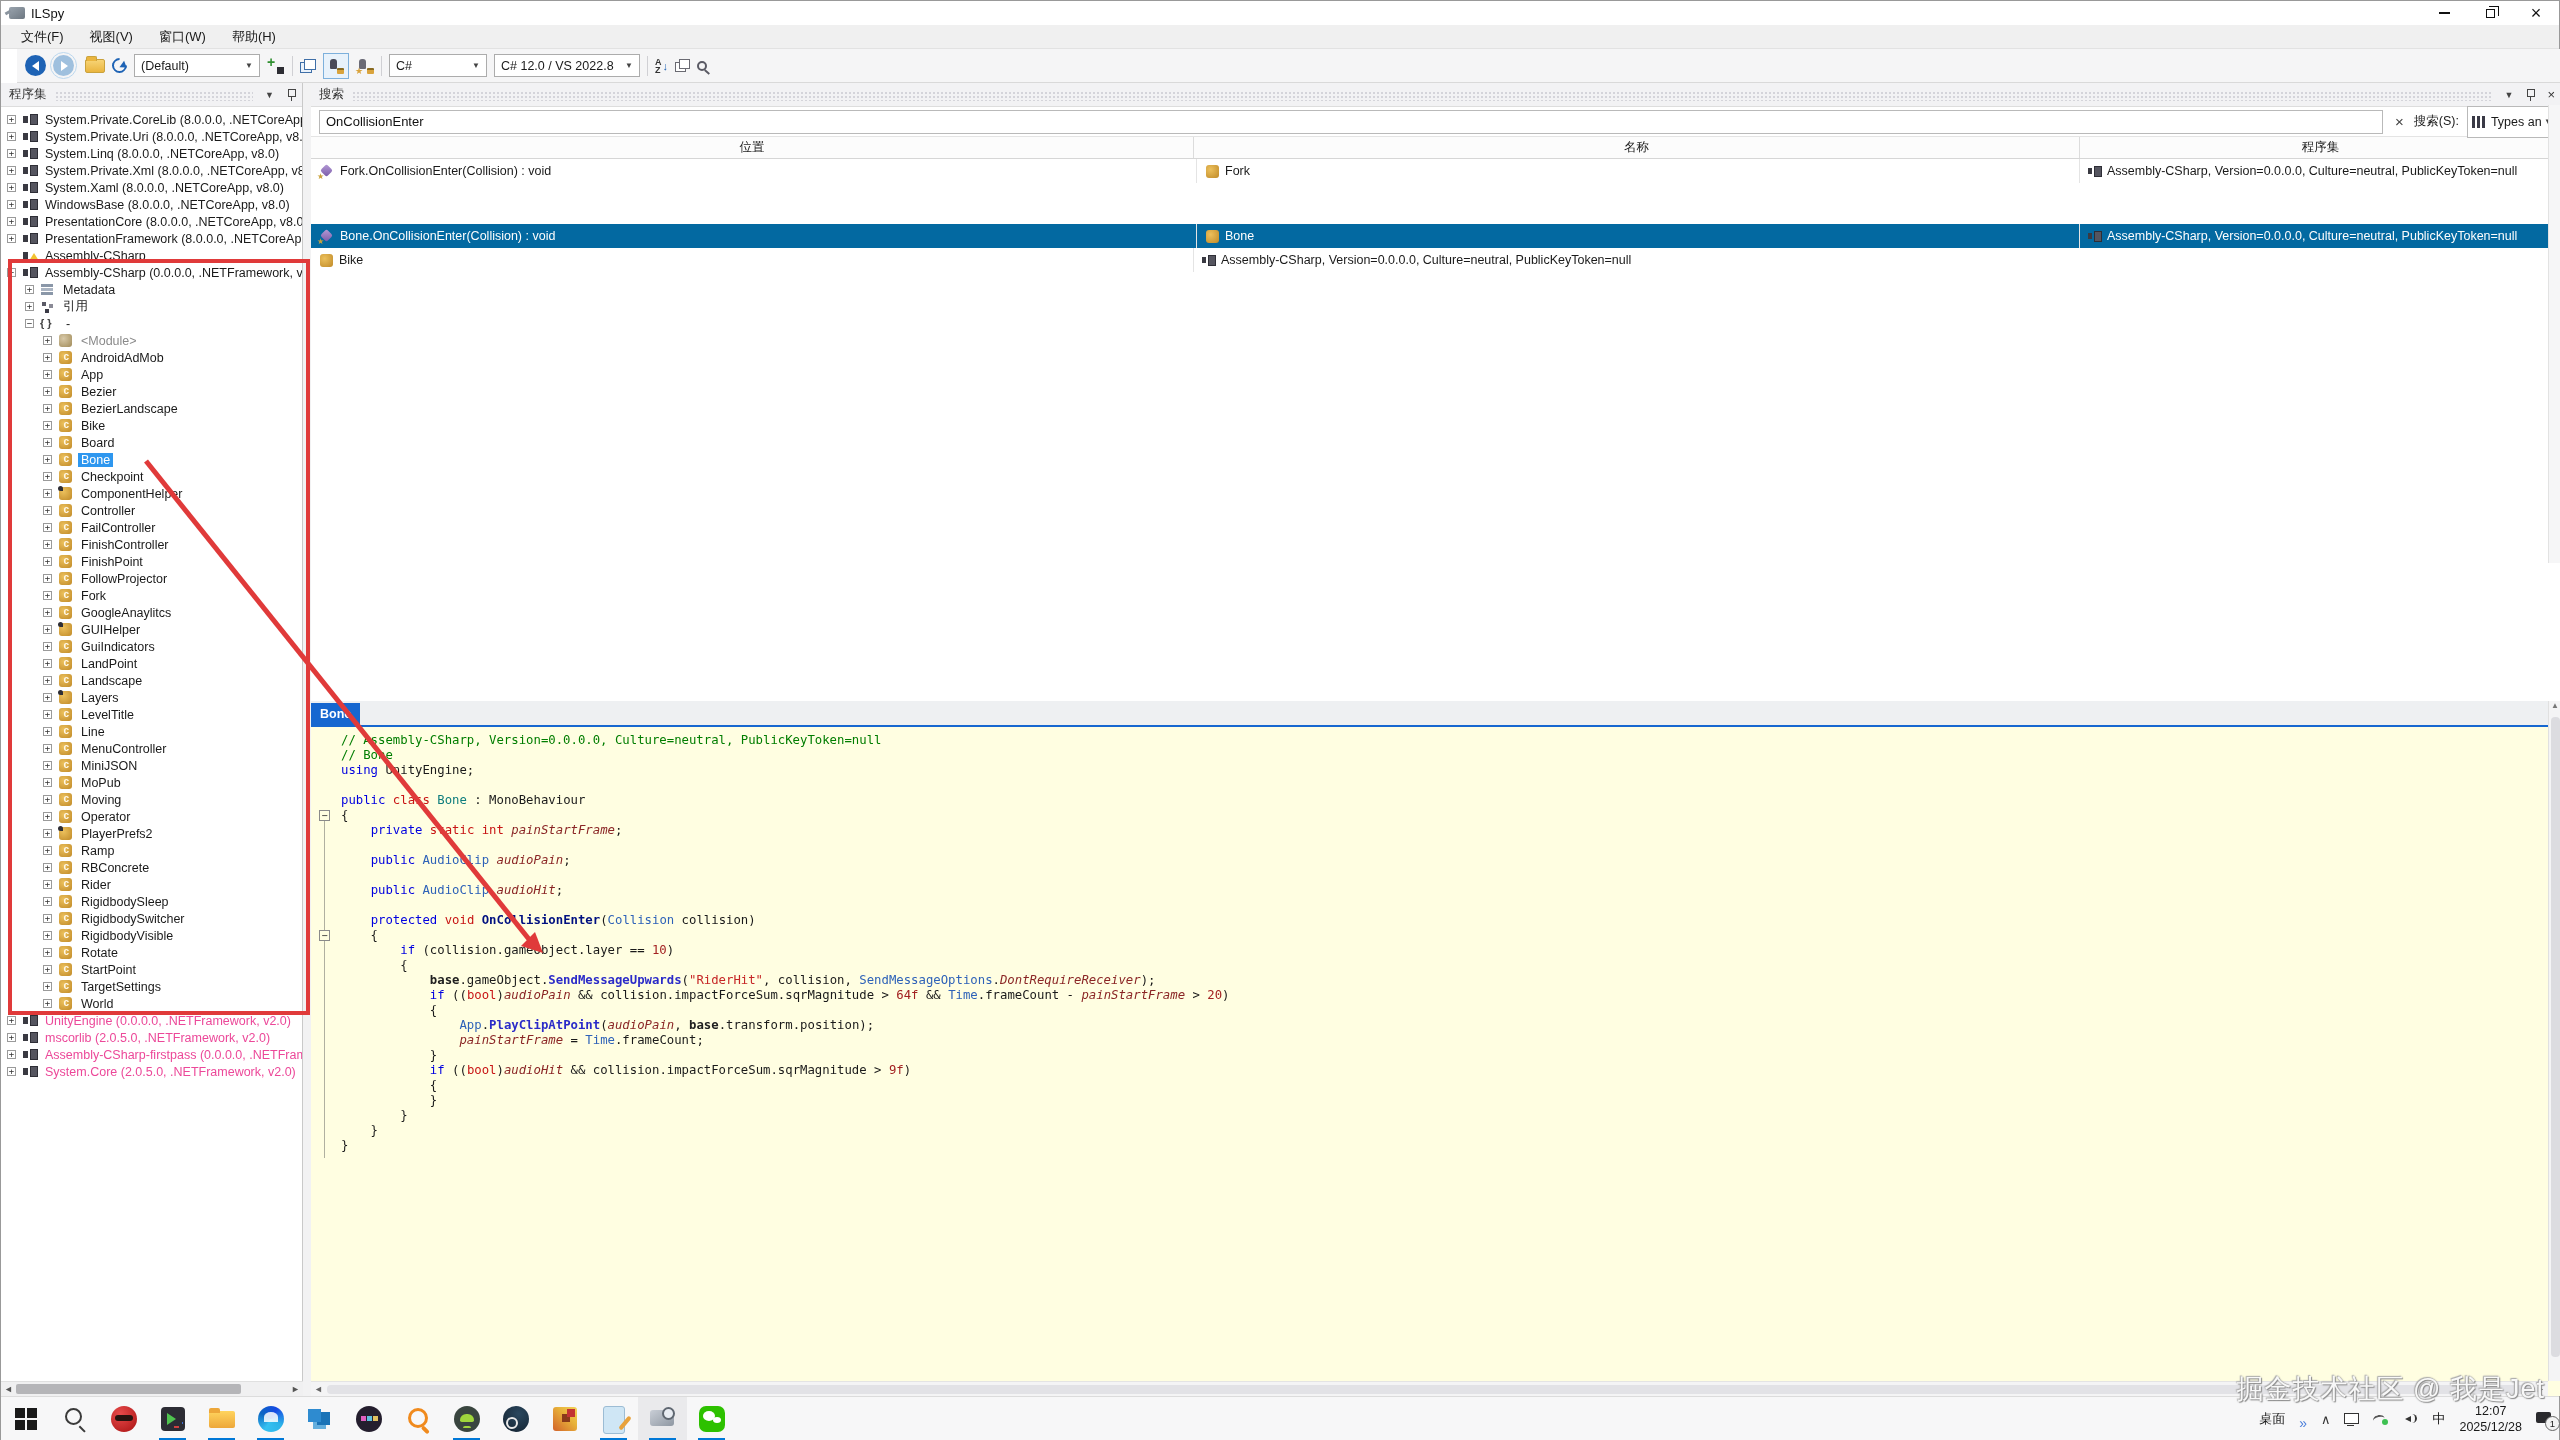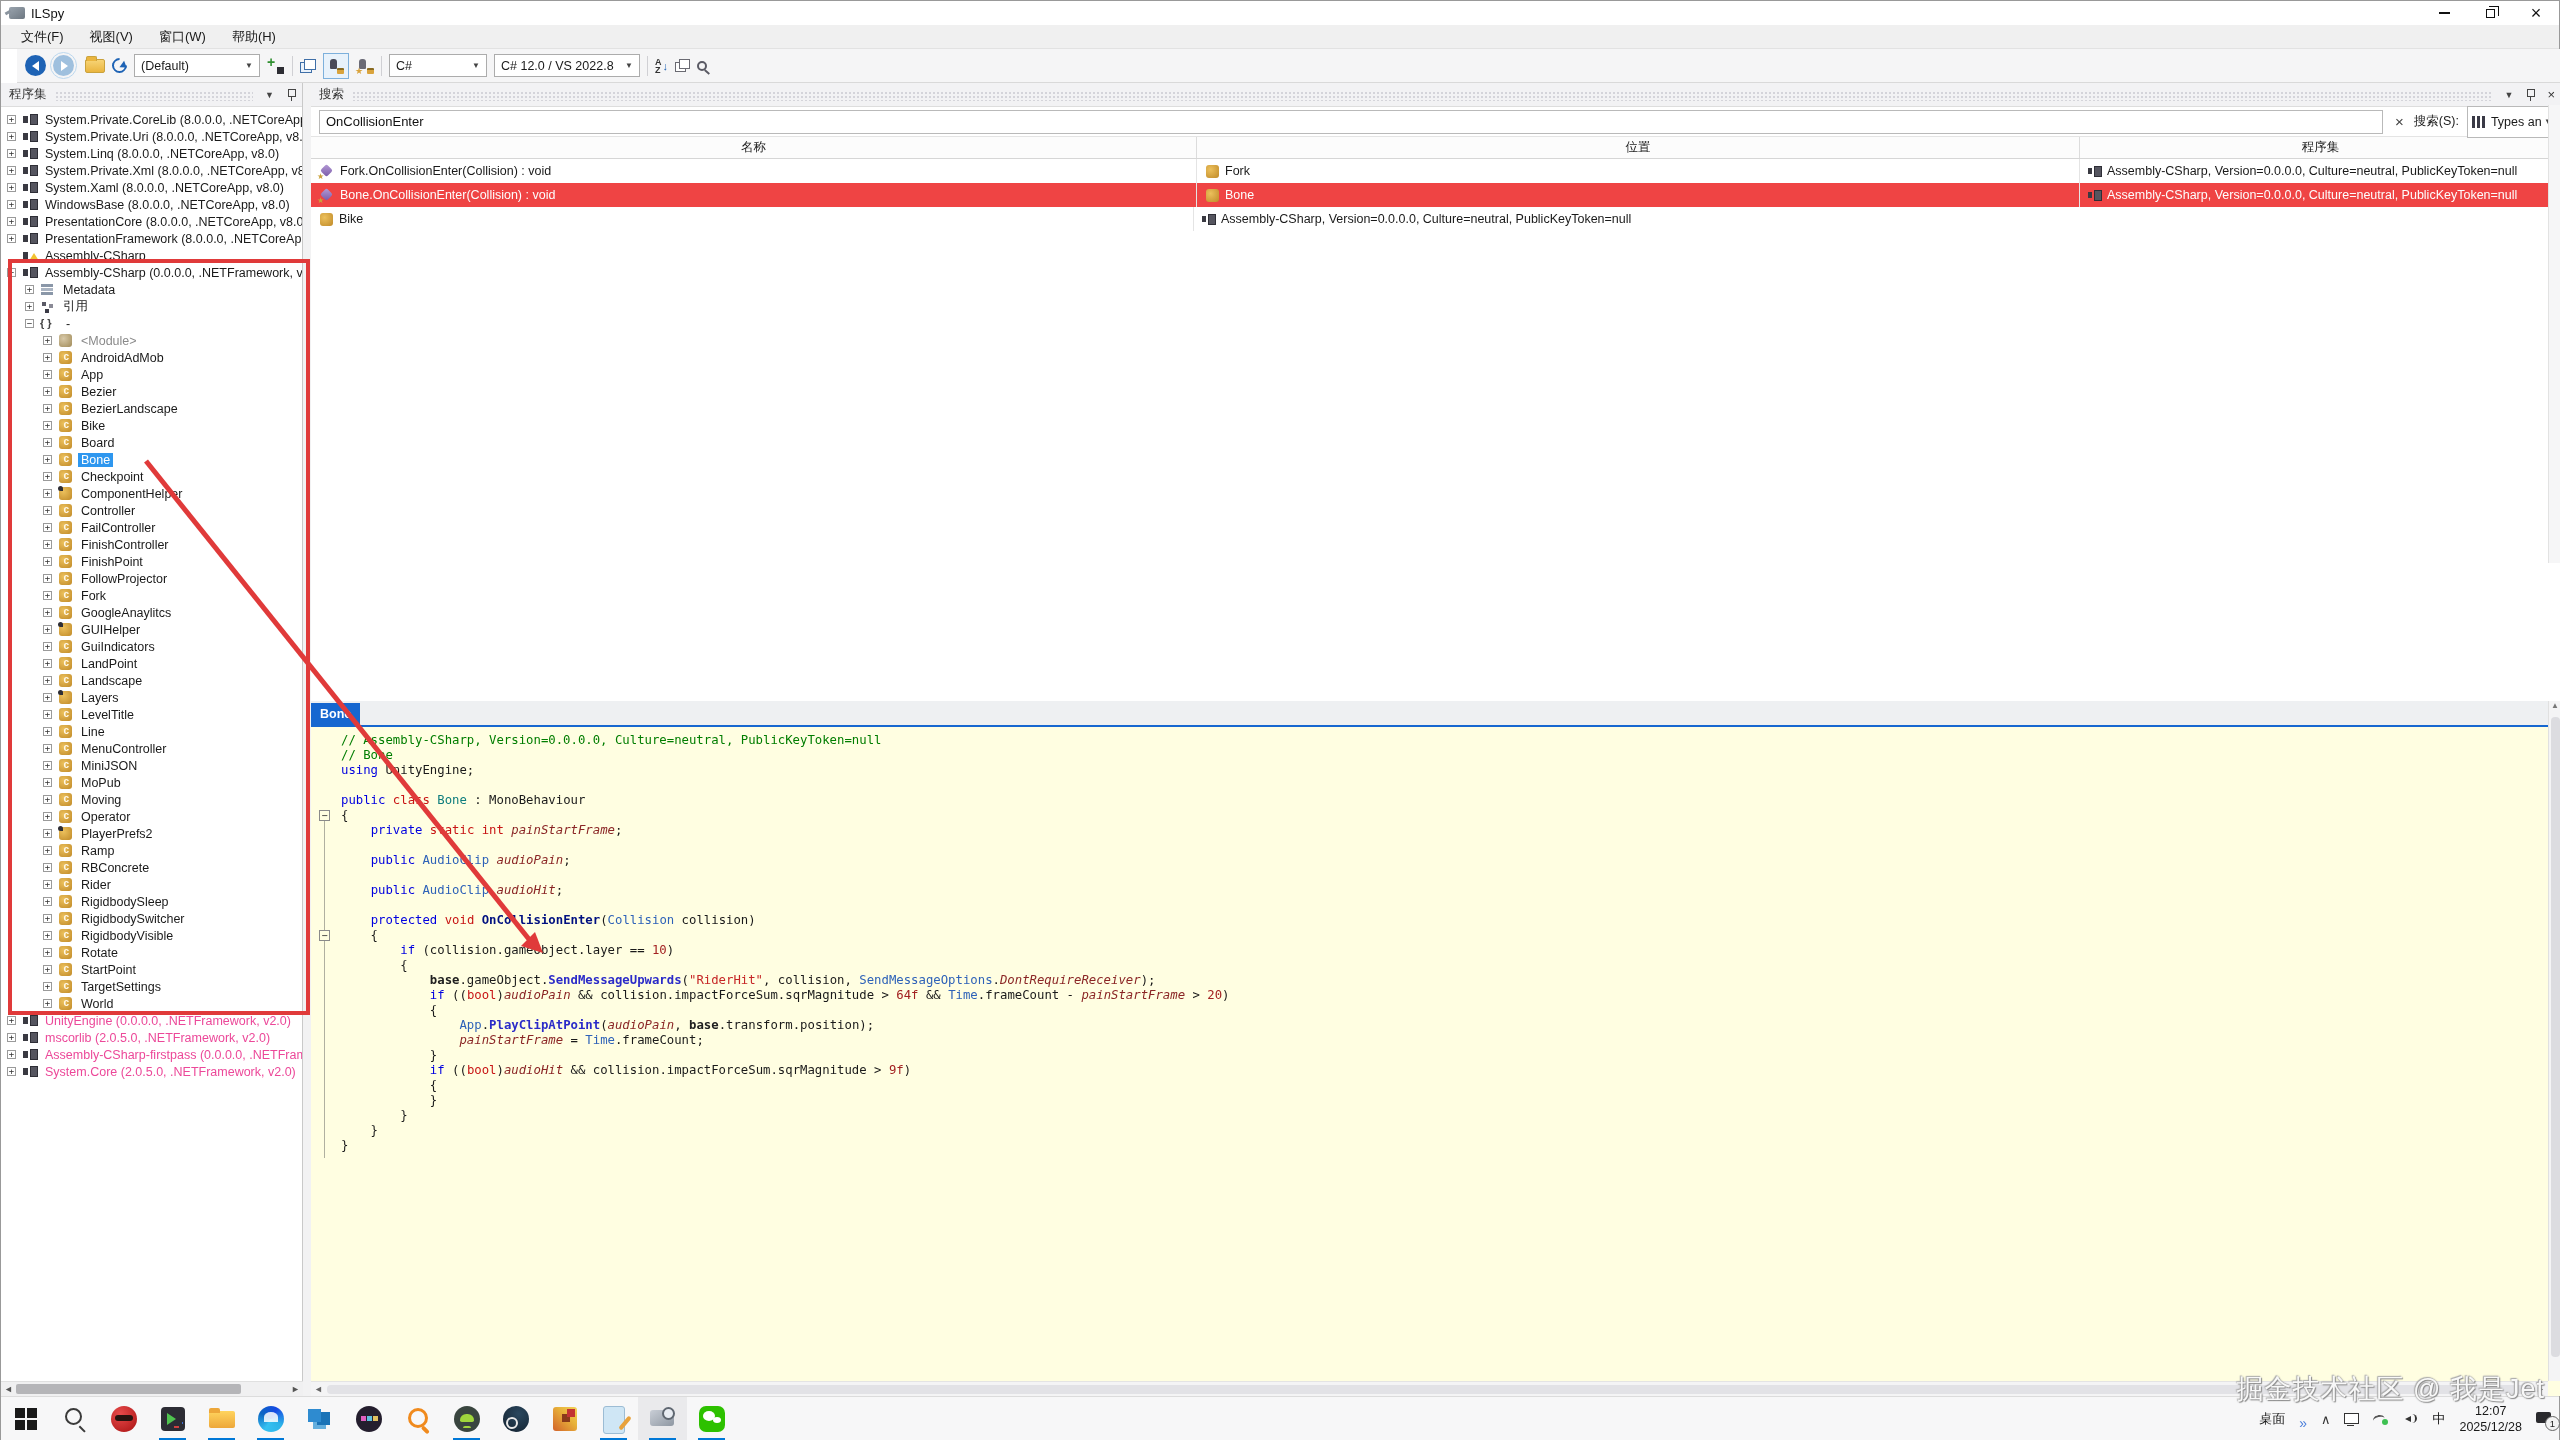--- a/index.html
+++ b/index.html
@@ -101,21 +101,21 @@
   #clear-x { font-size:15px; color:#444; margin:0 10px 0 12px; }
   #scope-label { font-size:12.5px; color:#1a1a1a; margin-right:8px; white-space:nowrap; }
   #filter-dd { flex:1; height:32px; border:1px solid #b9b9b9; background:#fff; display:flex; align-items:center; font-size:12.5px; padding:0 4px; color:#1a1a1a; }
   .books-icon { width:14px; height:12px; position:relative; margin-right:5px; flex:0 0 auto; }
   .books-icon:before { content:""; position:absolute; left:0; top:0; width:3px; height:12px; background:#3a3a46; box-shadow:5px 0 0 #3a3a46, 10px 0 0 #3a3a46; }
   #filter-dd .arr { margin-left:auto; font-size:8px; color:#444; }
   #results-hdr { height:22px; display:flex; border-bottom:1px solid #d6d6d6; background:#fcfcfc; font-size:12.5px; color:#222; }
   .hcol { display:flex; align-items:center; justify-content:center; border-right:1px solid #dcdcdc; }
   #results-body { position:relative; }
   .srow { height:24px; display:flex; font-size:12.5px; color:#1a1a1a; background:#fff; }
-  .srow.sel { background:#ef4444; color:#fdfdfd; }
+  .srow.sel { background:#0369a1; color:#fdfdfd;margin-top:41px; }
   .scell { display:flex; align-items:center; padding-left:8px; border-right:1px solid #e4e4e4; overflow:hidden; white-space:nowrap; }
   .mi { width:15px; height:14px; position:relative; margin-right:6px; flex:0 0 auto; }
   .mi:before { content:""; position:absolute; left:3px; top:2px; width:9px; height:9px; background:linear-gradient(135deg,#b49ad6,#7a5ba8); transform:rotate(45deg); border-radius:2px; }
   .mi.star:after { content:"★"; position:absolute; left:-2px; bottom:-3px; font-size:8px; color:#caa23c; }
   .mi.lock:after { content:""; position:absolute; right:-1px; bottom:-1px; width:6px; height:5px; background:#caa23c; border-top:2px solid #7a5e1e; border-radius:1px; }
   .ci { width:15px; height:13px; position:relative; margin-right:5px; flex:0 0 auto; }
   .ci:before { content:""; position:absolute; left:1px; top:0; width:13px; height:13px; border-radius:3px; background:radial-gradient(circle at 35% 35%, #ecc05c, #c08a28); }
   .ai { width:14px; height:11px; position:relative; margin-right:5px; flex:0 0 auto; }
   .ai:before { content:""; position:absolute; left:0; top:2px; width:4px; height:6px; background:#3a3a42; }
   .ai:after { content:""; position:absolute; left:6px; top:0; width:6px; height:9px; background:#55555f; border:1px solid #2e2e36; }
@@ -607,22 +607,22 @@
         <input id="search-input" value="OnCollisionEnter" style="">
         <span id="clear-x">×</span>
         <span id="scope-label">搜索(S):</span>
         <div id="filter-dd">
           <span class="books-icon"></span>
           <span>Types an</span>
           <span class="arr">▼</span>
         </div>
       </div>
       <div id="results-hdr">
+        <div class="hcol" style="width:883px;">位置</div>
         <div class="hcol" style="width:886px;">名称</div>
-        <div class="hcol" style="width:883px;">位置</div>
         <div class="hcol" style="flex:1; border-right:none;">程序集</div>
       </div>
       <div id="results-body">
           <div class="srow">
             <div class="scell" style="width: 886px;">
               <span class="mi star"></span>
               <span>Fork.OnCollisionEnter(Collision) : void</span>
             </div>
             <div class="scell" style="width: 883px;">
               <span class="ci"></span>

